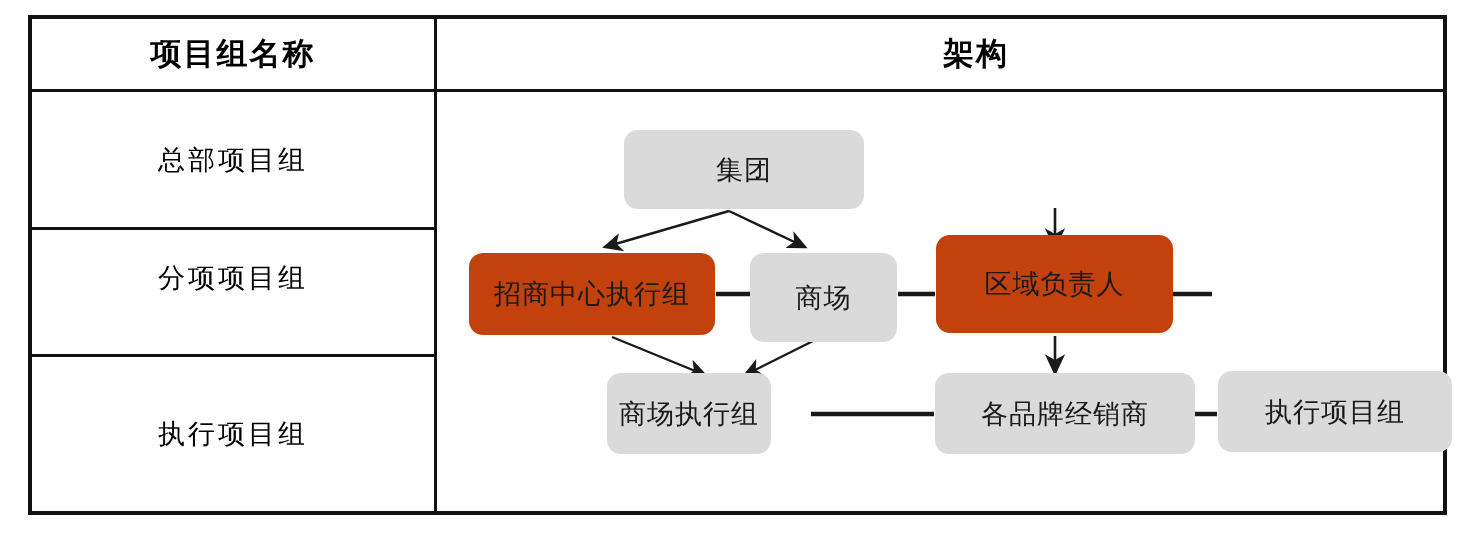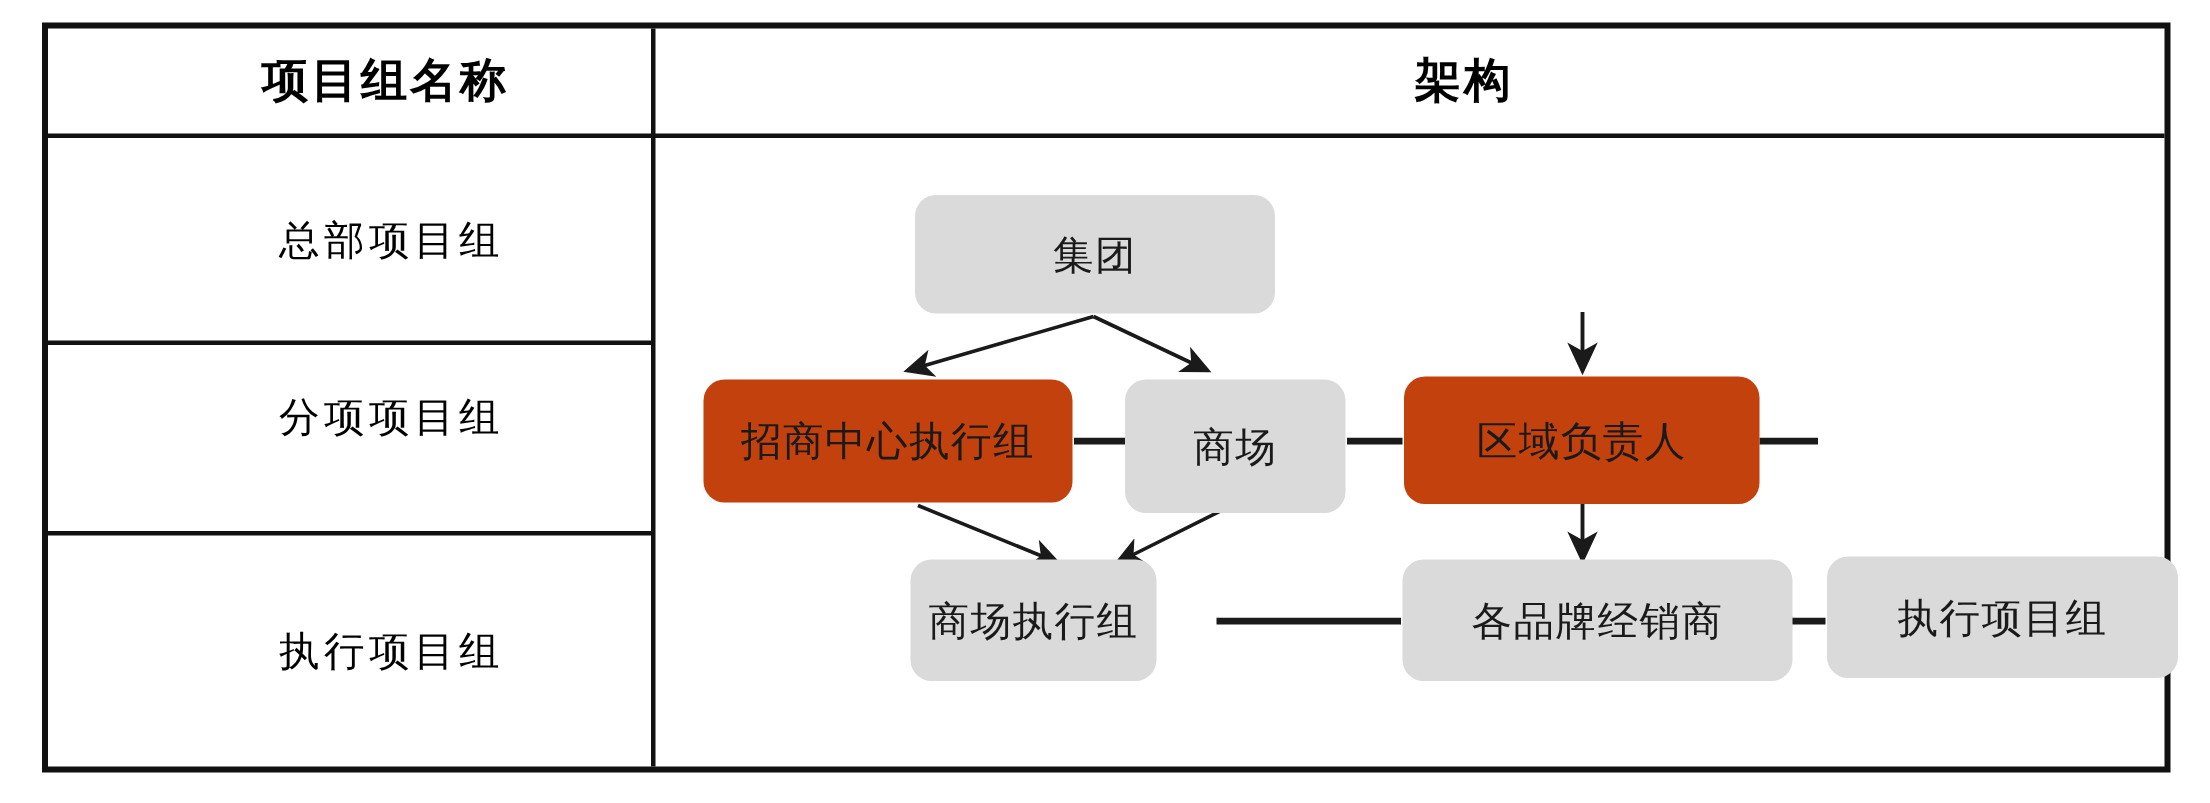--- a/index.html
+++ b/index.html
@@ -69,35 +69,34 @@
     top: 0;
     height: 70px;
     display: flex;
     align-items: center;
     justify-content: center;
     font-size: 31px;
     font-weight: bold;
     color: #000000;
     letter-spacing: 2px;
   }
-  .hdr-left  { left: 0px;   width: 402px; margin-left: 24px; }
+  .hdr-left  { left: 0px;   width: 402px; }
   .hdr-right { left: 405px; width: 1006px; margin-left: 36px; }
 
   
   .row-label {
     position: absolute;
     left: 0;
     width: 402px;
     display: flex;
     align-items: center;
     justify-content: center;
     font-size: 27px;
     color: #000000;
     letter-spacing: 3px;
-    margin-left: 28px;
   }
   .row-label.l1 { top: 73px;  height: 135px; }
   .row-label.l2 { top: 211px; height: 96px; }
   .row-label.l3 { top: 338px; height: 154px; }
 
   
   .diagram {
     position: absolute;
     left: 405px;
     top: 73px;
@@ -169,25 +168,25 @@
 
         <path d="M618,244 L618,281" stroke="#1a1a1a" stroke-width="2.6" fill="none" marker-end="url(#ah)"></path>
 
         <line x1="279" y1="202" x2="313" y2="202" stroke="#1a1a1a" stroke-width="4.5"></line>
         <line x1="461" y1="202" x2="498" y2="202" stroke="#1a1a1a" stroke-width="4.5"></line>
         <line x1="736" y1="202" x2="775" y2="202" stroke="#1a1a1a" stroke-width="4.5"></line>
         <line x1="374" y1="322" x2="497" y2="322" stroke="#1a1a1a" stroke-width="4.5"></line>
         <line x1="738" y1="322" x2="780" y2="322" stroke="#1a1a1a" stroke-width="4.5"></line>
       </svg>
 
-      <div class="node light" style="left:173px; top:38px; width:240px; height:79px;">集团</div>
+      <div class="node light" style="left:187px; top:38px; width:240px; height:79px;">集团</div>
 
       <div class="node dark" style="left:32px; top:161px; width:246px; height:82px;">招商中心执行组</div>
       <div class="node light" style="left:313px; top:161px; width:147px; height:89px;">商场</div>
-      <div class="node dark" style="left:499px; top:159px; width:237px; height:85px;text-align:center;">区域负责人</div>
+      <div class="node dark" style="left:499px; top:143px; width:237px; height:98px;text-align:center;">区域负责人</div>
 
       <div class="node light" style="left:170px; top:281px; width:164px; height:81px;">商场执行组</div>
       <div class="node light" style="left:498px; top:281px; width:260px; height:81px;">各品牌经销商</div>
       <div class="node light" style="left:781px; top:279px; width:234px; height:81px;">执行项目组</div>
 
     </div>
   </div>
 </div>
 
 </body></html>

